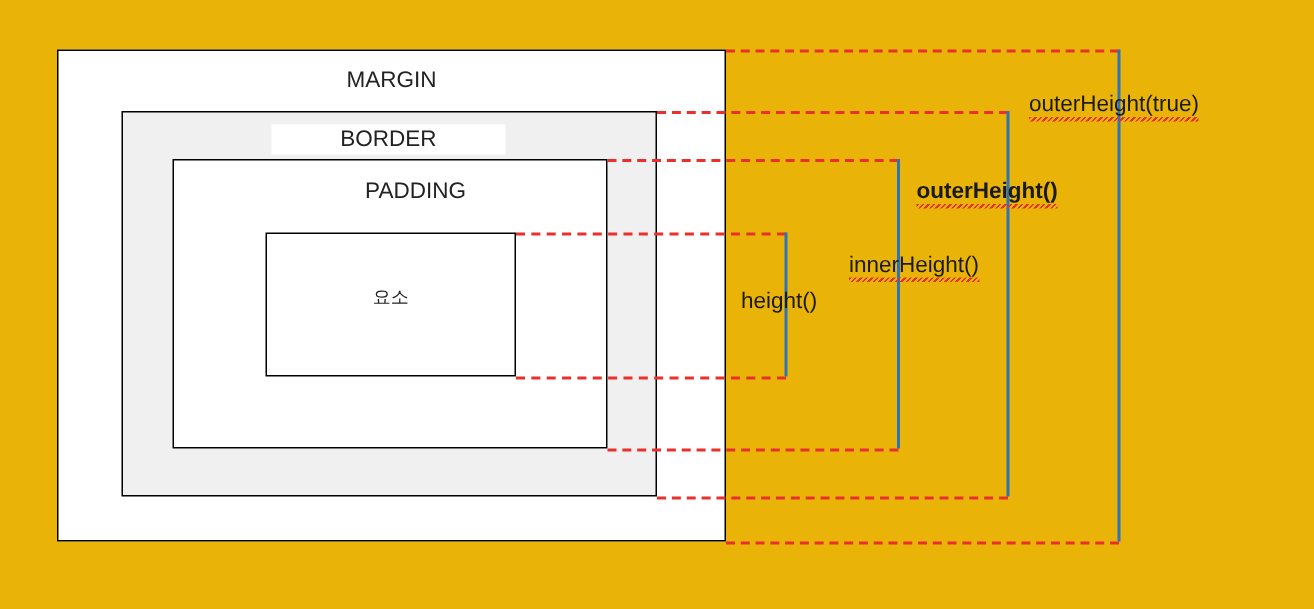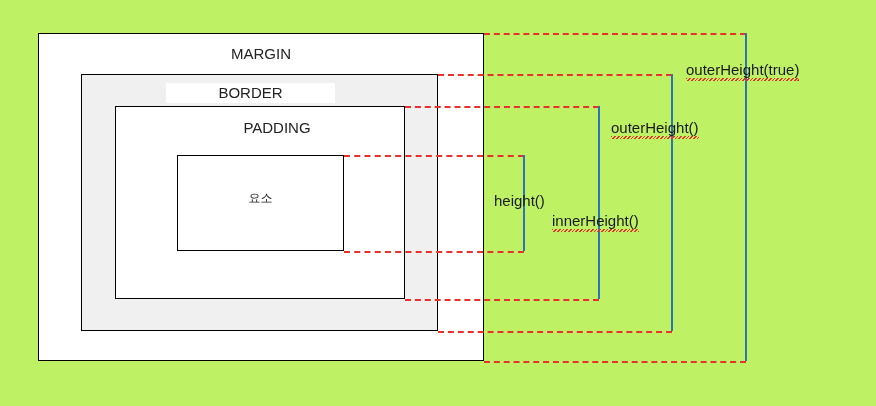--- a/index.html
+++ b/index.html
@@ -1,28 +1,28 @@
 <!DOCTYPE html>
 <html><head>
 <meta charset="utf-8">
 <style>
   html,body{margin:0;padding:0;background:#ffffff;}
   body{width:876px;height:406px;font-family:"Liberation Sans",sans-serif;overflow:hidden;}
-  #stage{position:relative;width:876px;height:406px;background:#bef264;}
+  #stage{position:relative;width:876px;height:406px;background:#eab308;}
 
   .box{position:absolute;box-sizing:border-box;border:1px solid #000;}
   #margin-box{left:38px;top:33px;width:446px;height:328px;background:#ffffff;}
   #border-box{left:81px;top:74px;width:357px;height:257px;background:#f0f0f0;}
   #padding-box{left:115px;top:106px;width:290px;height:193px;background:#ffffff;}
   #element-box{left:177px;top:155px;width:167px;height:96px;background:#ffffff;}
 
   .box-label{position:absolute;font-size:15px;color:#222;white-space:nowrap;
              text-align:center;line-height:20px;}
   #label-margin{left:38px;top:44px;width:446px;}
-  #label-border{left:166px;top:83px;width:169px;background:#ffffff;}
+  #label-border{left:181px;top:83px;width:156px;background:#ffffff;}
   #label-padding{left:115px;top:118px;width:324px;}
   #label-element{left:177px;top:188px;width:167px;font-size:12px;}
 
   
   .dash-h{position:absolute;height:0;border-top:2.5px dashed #e8312c;}
 
   
   .bar{position:absolute;width:0;border-left:2.5px solid #2e75b6;}
 
   .m-label{position:absolute;font-size:15px;color:#1a1a1a;white-space:nowrap;line-height:18px;}
@@ -61,25 +61,25 @@
 
   <div class="bar" style="left:523px;top:155px;height:96px;"></div>
   <div class="bar" style="left:598px;top:106px;height:193px;"></div>
   <div class="bar" style="left:671px;top:74px;height:257px;"></div>
   <div class="bar" style="left:745px;top:33px;height:328px;"></div>
 
   <div class="m-label" style="left:494px;top:192px;">
     <span>height()</span>
   </div>
 
-  <div class="m-label" style="left:552px;top:168px;margin-top:44px;">
+  <div class="m-label" style="left:566px;top:168px;">
     <span class="sq">innerHeight()</span>
   </div>
 
-  <div class="m-label" style="left:611px;top:119px;">
+  <div class="m-label" style="left:611px;top:119px;font-weight:bold;">
     <span class="sq">outerHeight()</span>
   </div>
 
   <div class="m-label" style="left:686px;top:61px;">
     <span class="sq">outerHeight(true)</span>
   </div>
 
 </div>
 
 </body></html>

